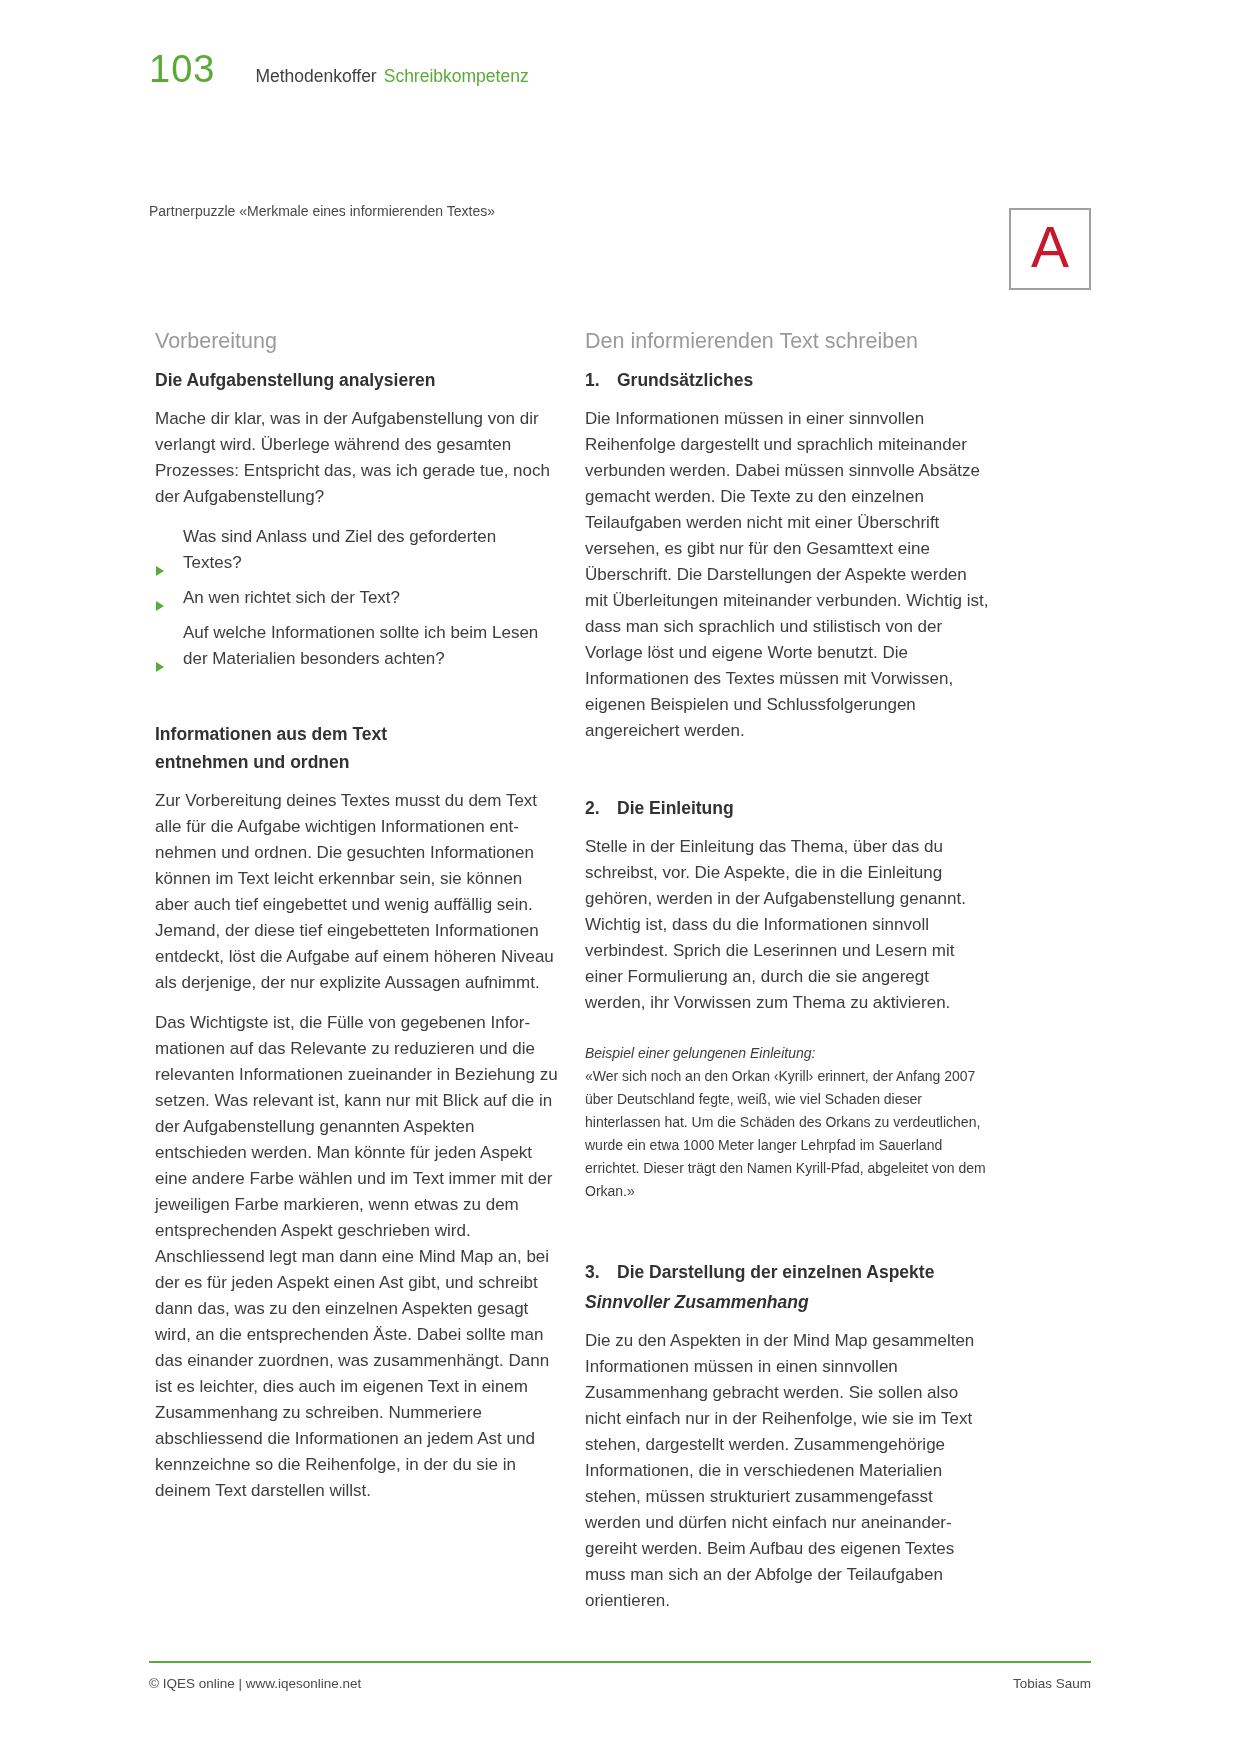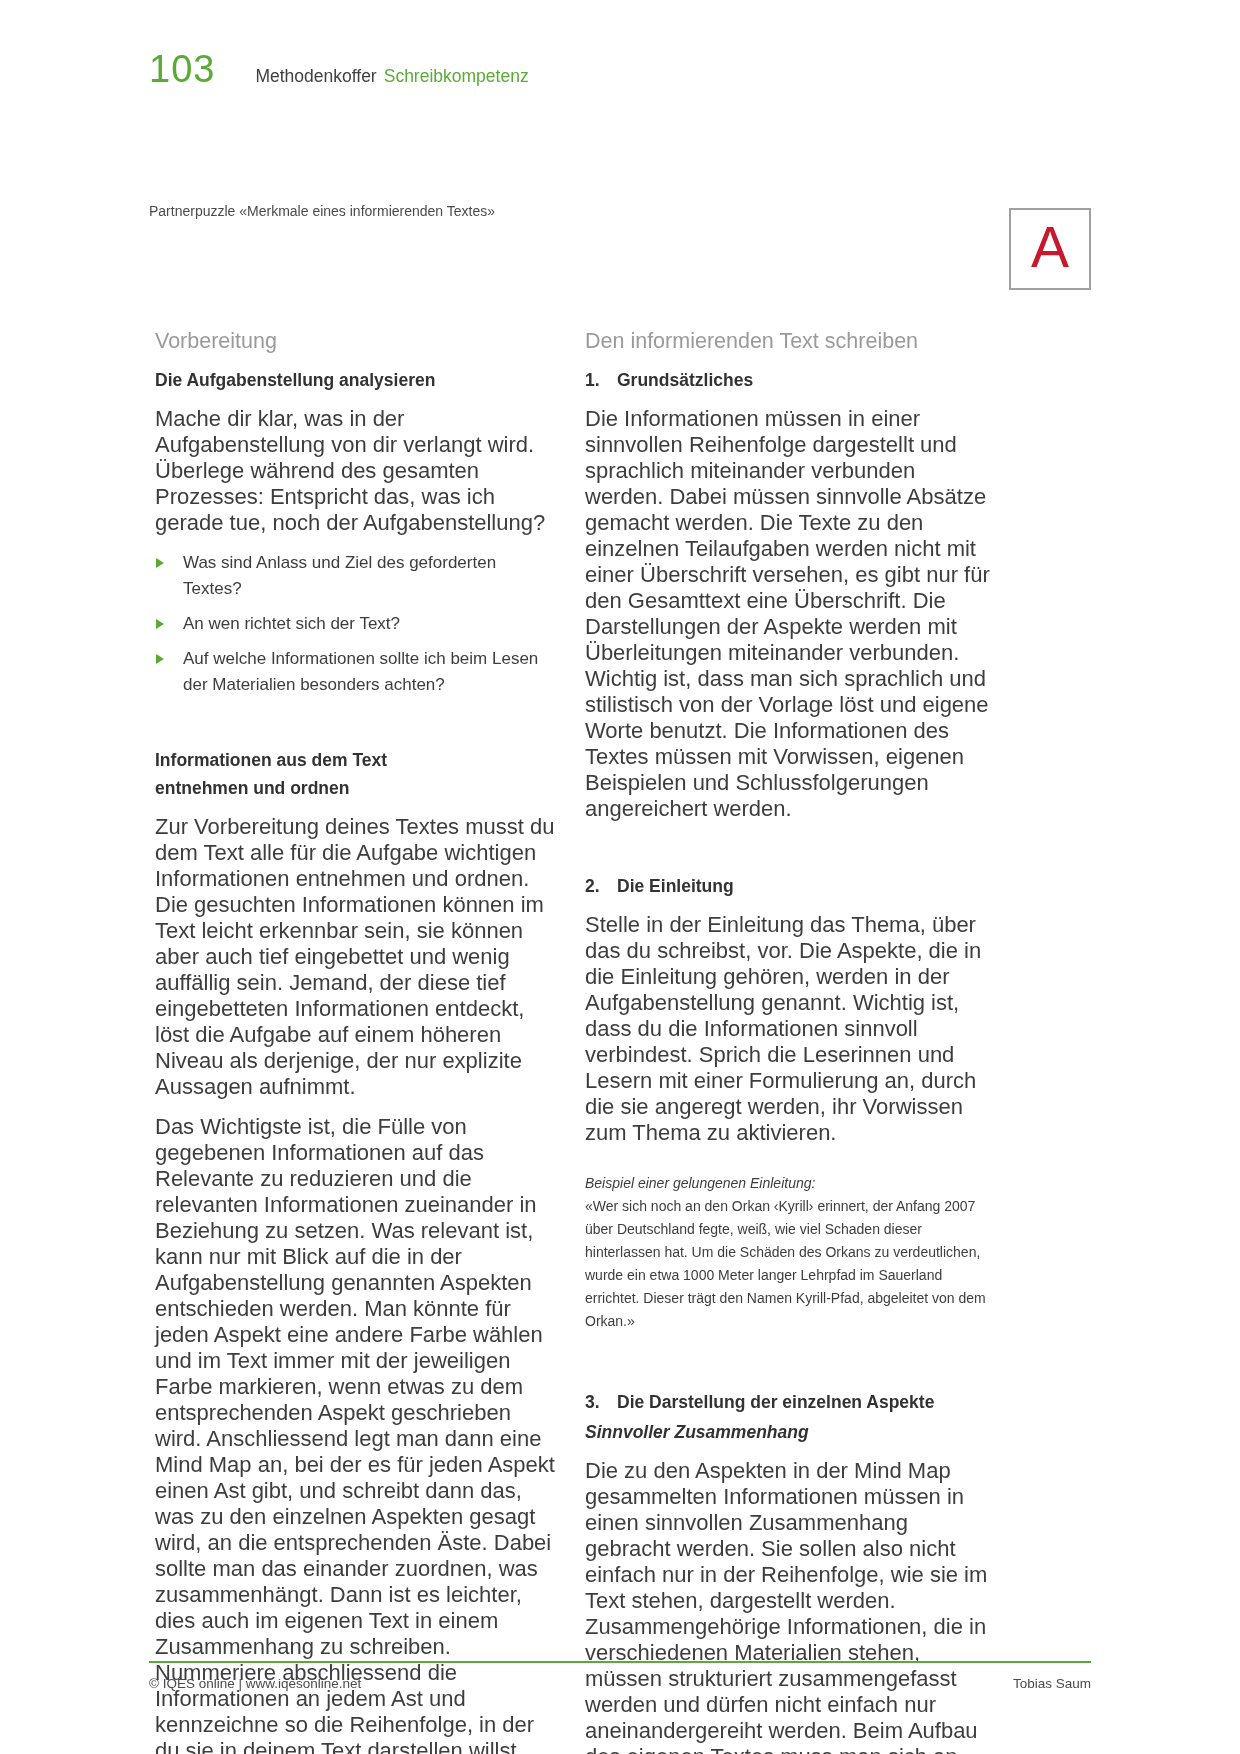--- a/index.html
+++ b/index.html
@@ -35,25 +35,25 @@
   .corner-letter{font-size:57px;color:var(--red);font-weight:400;line-height:1;padding-bottom:4px;}
 
   
   .col{position:absolute;top:328px;}
   .col-left{left:155px;width:404px;}
   .col-right{left:585px;width:406px;}
 
   h2.col-heading{font-size:21.5px;font-weight:400;color:var(--gray-heading);line-height:26px;margin:0 0 12px 0;}
   .subhead{font-size:17.5px;font-weight:700;color:#323232;line-height:28px;margin:0 0 5px 0;}
   .subhead .line{display:block;}
-  p.body-text{font-size:22px;line-height:26px;color:var(--body);margin:12px 0 14px 0;}
+  p.body-text{font-size:17px;line-height:26px;color:var(--body);margin:12px 0 14px 0;}
 
   
   ul.bullets{list-style:none;margin:8px 0 0 0;}
-  ul.bullets li{display:flex;margin:0 0 9px 0;}
+  ul.bullets li{display:flex;margin:0 0 9px 0;align-items:flex-end;}
   .arrow{flex:none;width:0;height:0;margin:8px 0 0 1px;
     border-left:8px solid var(--green);
     border-top:5.5px solid transparent;border-bottom:5.5px solid transparent;}
   .bullet-text{font-size:17px;line-height:26px;color:var(--body);margin-left:19px;}
 
   .subhead-2{margin-top:48px;}
 
   
   .num-section{margin:0;}
   .sec-gap-2{margin-top:50px;}

